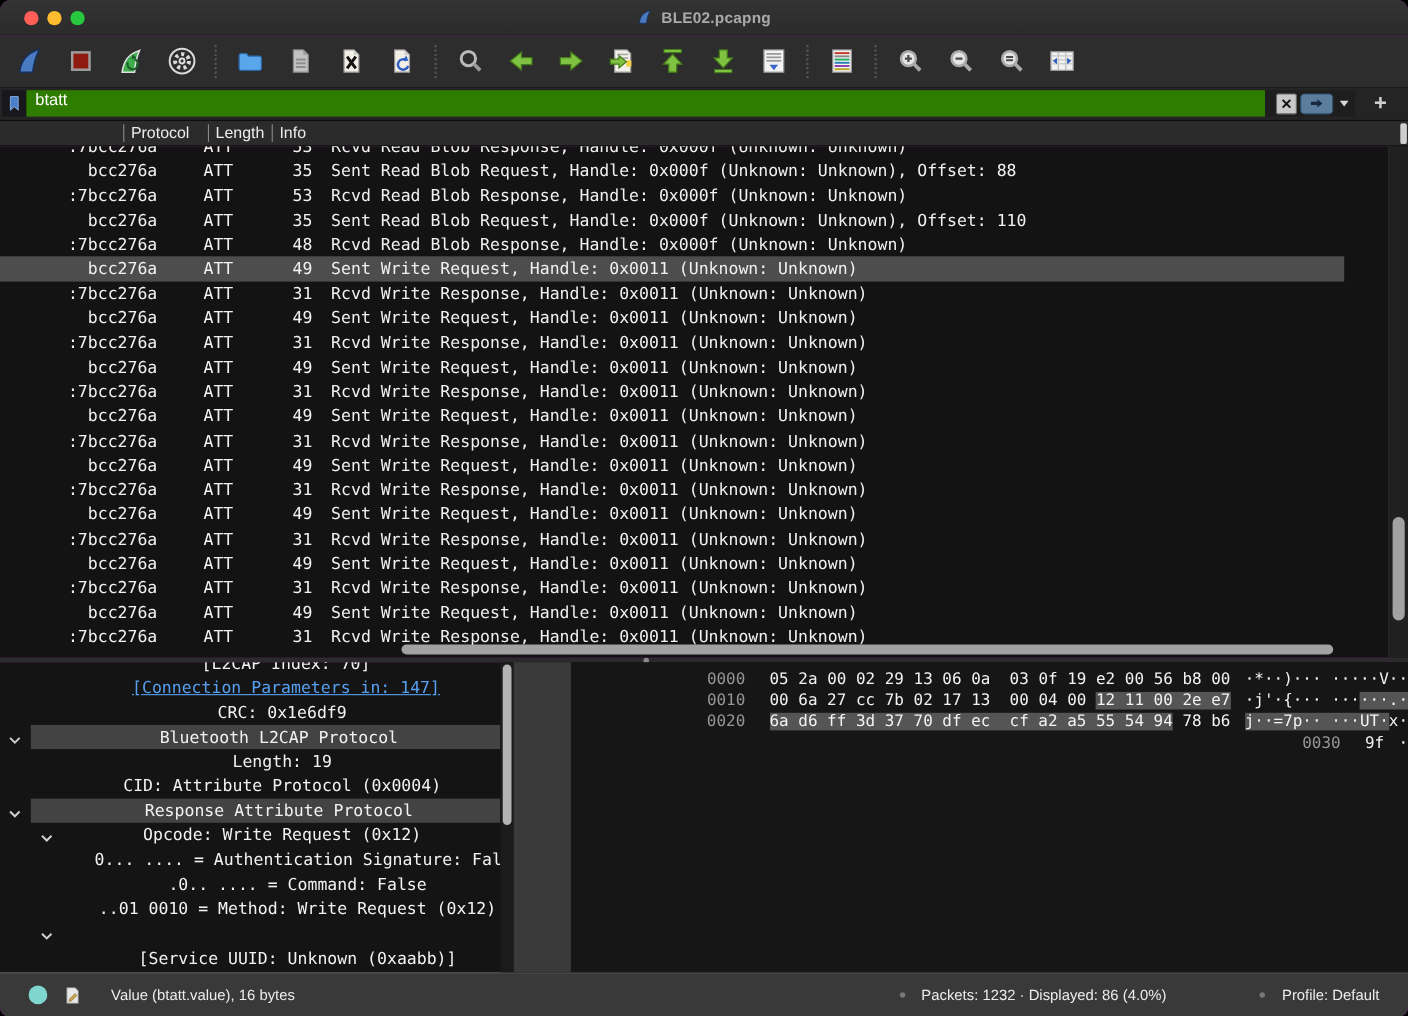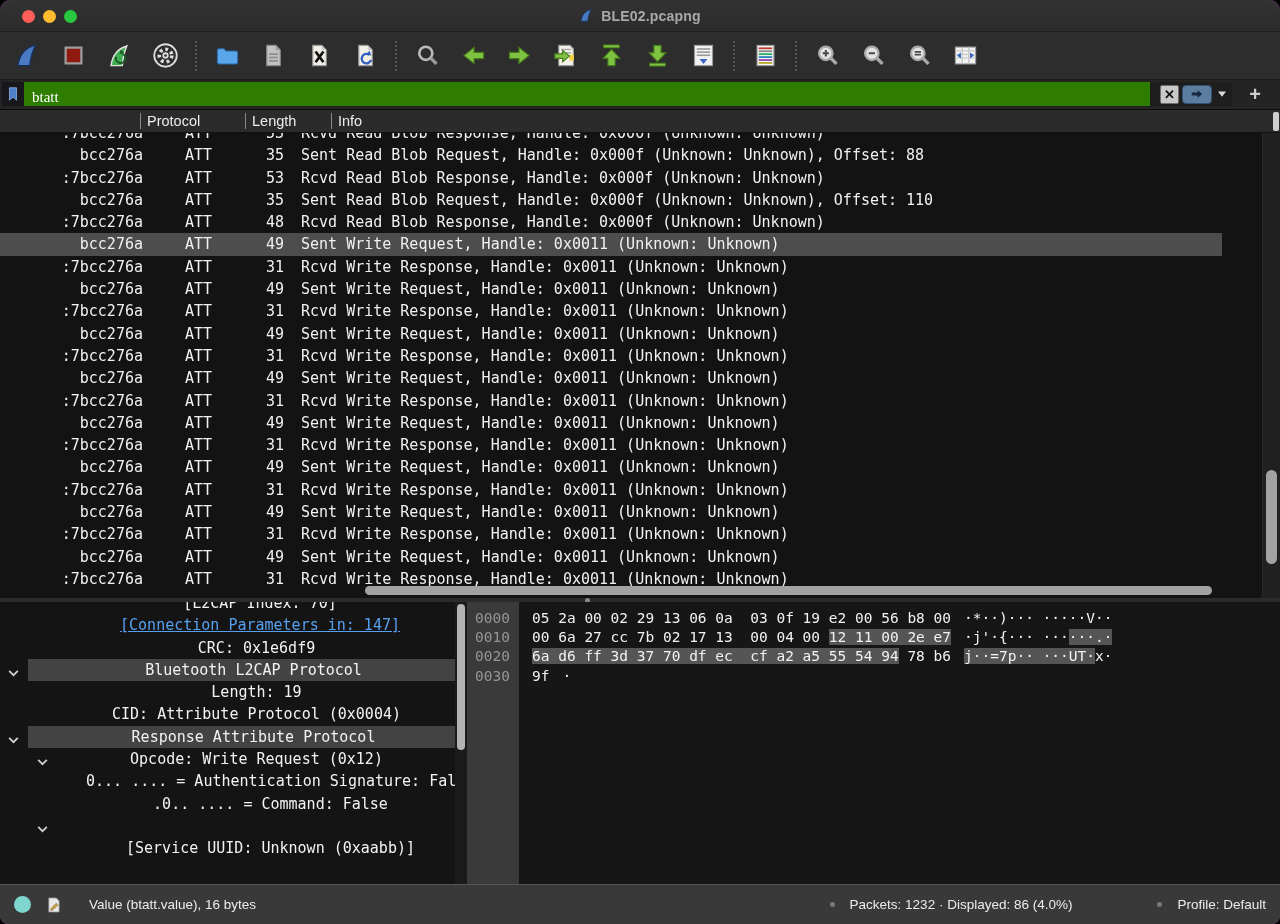--- a/index.html
+++ b/index.html
@@ -15,29 +15,29 @@
   .title-fin{width:15px;height:17px;}
   .title-text{font-size:14px;font-weight:bold;color:#a9a9a9;letter-spacing:.2px;}
   
   .toolbar{height:48px;background:#2d2d2d;display:flex;align-items:center;padding-left:4px;border-bottom:1px solid #1c1c1c;}
   .tbtn{width:36px;height:36px;display:flex;align-items:center;justify-content:center;flex:0 0 auto;margin:0 5px;}
   .tbtn svg{width:27px;height:27px;}
   .tsep{width:0;height:30px;border-left:2px dotted #555;margin:0 7px;flex:0 0 auto;}
   
   .filterbar{height:30px;background:#242424;display:flex;align-items:stretch;padding:2px 0 3px 2px;border-bottom:1px solid #0d0d0d;}
   .fb-bookmark{width:22px;background:#18181c;display:flex;align-items:center;justify-content:center;flex:0 0 auto;}
-  .fb-field{flex:0 0 auto;width:1126px;background:#2e7d00;display:flex;align-items:flex-end;color:#fff;font-family:Liberation Serif, serif;}
+  .fb-field{flex:0 0 auto;width:1126px;background:#2e7d00;display:flex;align-items:flex-start;color:#fff;}
   .fb-input{font-size:15px;color:#fff;padding-left:8px;white-space:nowrap;}
   .fb-tools{width:82px;background:#1e1e1e;display:flex;align-items:center;justify-content:flex-end;gap:3px;padding-right:3px;flex:0 0 auto;}
   .fb-clear{width:19px;height:19px;background:#c9c9c9;border:1px solid #6f6f6f;border-radius:2px;display:flex;align-items:center;justify-content:center;font-size:13px;font-weight:bold;color:#111;}
   .fb-apply{width:30px;height:19px;background:#5b7d9e;border:1px solid #33506e;border-radius:4px;display:flex;align-items:center;justify-content:center;}
   .fb-caret{width:14px;display:flex;align-items:center;justify-content:center;}
   .fb-plus{width:46px;display:flex;align-items:center;justify-content:center;color:#cfcfcf;font-size:20px;font-weight:bold;}
   
-  .phead{height:23px;background:#2b2b2b;display:flex;align-items:center;color:#ececec;font-size:14.5px;border-bottom:1px solid #111;position:relative;gap:28px;}
+  .phead{height:23px;background:#2b2b2b;display:flex;align-items:center;color:#ececec;font-size:14.5px;border-bottom:1px solid #111;position:relative;}
   .phcell{height:16px;line-height:16px;border-left:1px solid #8a8a8a;padding-left:6px;overflow:hidden;white-space:nowrap;flex:0 0 auto;}
   .phcell.first{border-left:none;}
   .corner-widget{position:absolute;right:1px;top:2px;width:6px;height:19px;background:#cfcfcf;border-radius:2px;}
   .plist{position:relative;height:465px;background:#131313;overflow:hidden;font-family:"DejaVu Sans Mono",monospace;font-size:15px;color:#f1f1f1;}
   .prows{margin-top:-11px;}
   .prow{display:flex;height:22.3px;line-height:22.3px;width:1222px;white-space:nowrap;}
   .prow.sel{background:#4d4d4d;}
   .c-src{width:112px;flex:0 0 auto;text-align:right;padding-right:14px;overflow:hidden;margin-left:45px;}
   .c-proto{width:77px;flex:0 0 auto;padding-left:6px;text-align:center;}
   .c-len{width:58px;flex:0 0 auto;text-align:right;padding-right:8px;}
@@ -59,27 +59,27 @@
   .ind1 .dl-label{margin-left:58px;} .ind1 .chev{left:36px;}
   .ind2 .dl-label{margin-left:65px;}
   .ind3 .dl-label{margin-left:86px;}
   .dline.hl .dl-label{background:#434343;padding-left:24px;}
   .dline.link .dl-label{color:#57a0f0;text-decoration:underline;}
   .dsb{width:12px;flex:0 0 auto;background:#1b1b1b;position:relative;}
   .dsb-thumb{position:absolute;left:2px;top:2px;width:8px;height:146px;background:#b3b3b3;border-radius:4px;}
   .hexpane{flex:1;background:#161616;position:relative;font-family:"DejaVu Sans Mono",monospace;font-size:14.5px;color:#f2f2f2;}
   .hexgutter{position:absolute;left:0;top:0;bottom:0;width:52px;background:#3a3a3a;}
   .hexrows{position:relative;padding-top:7px;}
-  .hexrow{display:flex;height:19.2px;line-height:19.2px;white-space:pre;}
+  .hexrow{display:flex;height:19.2px;line-height:19.2px;white-space:pre;justify-content:flex-end;}
   .h-off{width:52px;flex:0 0 auto;text-align:right;padding-right:9px;color:#969696;}
   .h-bytes{margin-left:13px;}
   .h-ascii{margin-left:13px;}
   .hlseg{background:#555555;}
   
-  .statusbar{height:40px;background:#393939;border-top:1px solid #555;display:flex;align-items:center;padding:0 14px;color:#ececec;font-size:13.5px;}
+  .statusbar{height:40px;background:#393939;border-top:1px solid #555;display:flex;align-items:center;padding:0 26px;color:#ececec;font-size:13.5px;}
   .expert-dot{width:17px;height:17px;border-radius:50%;background:#7fd6ce;margin-right:14px;flex:0 0 auto;}
   .comment-ic{margin-right:27px;flex:0 0 auto;display:flex;}
   .sb-right{margin-left:auto;display:flex;align-items:center;}
   .sb-bullet{width:5px;height:5px;border-radius:50%;background:#787878;margin:0 15px;flex:0 0 auto;}
   .sb-gap{width:70px;}
 </style>
 </head>
 <body>
 
 <div class="window">
@@ -459,20 +459,23 @@
                 <path d="M2 3.5 L6 7.5 L10 3.5" fill="none" stroke="#cfcfcf" stroke-width="1.7"></path>
               </svg></span>
             <span class="dl-label">Opcode: Write Request (0x12)</span>
           </div>
           <div class="dline ind3">
             <span class="dl-label">0... .... = Authentication Signature: False</span>
           </div>
           <div class="dline ind3">
             <span class="dl-label">.0.. .... = Command: False</span>
           </div>
+          <div class="dline ind3">
+            <span class="dl-label">..01 0010 = Method: Write Request (0x12)</span>
+          </div>
           <div class="dline ind1">
             <span class="chev"><svg viewBox="0 0 12 12">
                 <path d="M2 3.5 L6 7.5 L10 3.5" fill="none" stroke="#cfcfcf" stroke-width="1.7"></path>
               </svg></span>
           </div>
           <div class="dline ind3">
             <span class="dl-label">[Service UUID: Unknown (0xaabb)]</span>
           </div>
         </div>
     </div>

